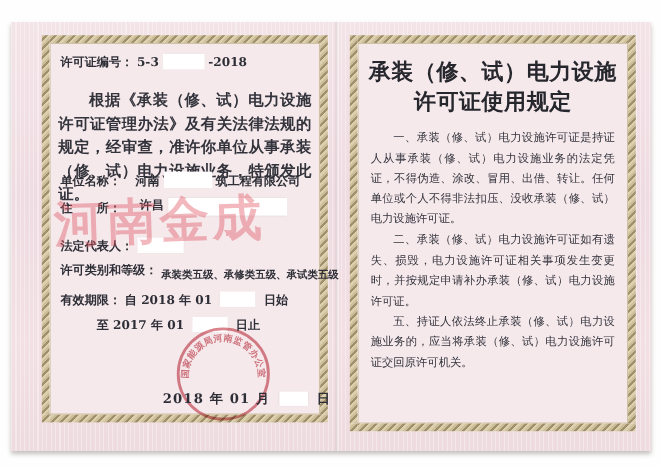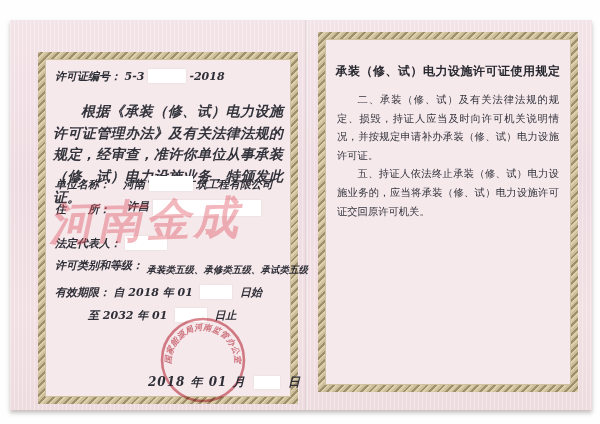--- a/index.html
+++ b/index.html
@@ -22,21 +22,21 @@
     position:absolute;left:295px;top:0;width:3px;height:100%;
     background:linear-gradient(90deg,rgba(130,110,115,.18),rgba(255,255,255,.6));
   }
   .frame{
     position:absolute;
     border:7px solid #b3a27f;
     border-image:repeating-linear-gradient(135deg,#cdbe9a 0 2px,#a08f6b 2px 4px,#dbcfae 4px 6px) 7;
     background:#f5e9ec;
     box-shadow:inset 0 0 0 1px #cfc2a2;
   }
-  .frame-left{left:28px;top:32px;width:246px;height:338px;font-style:italic;}
+  .frame-left{left:28px;top:12px;width:246px;height:338px;}
   .frame-right{left:308px;top:12px;width:246px;height:346px;}
   .row{position:absolute;font-size:11px;white-space:nowrap;}
   .lbl{font-weight:bold;}
   .val{font-weight:bold;}
   .redact{
     display:inline-block;background:#ffffff;vertical-align:-3px;
     box-shadow:0 0 2px rgba(0,0,0,.08);
   }
   .intro{
     position:absolute;left:8px;top:42px;width:230px;
@@ -53,22 +53,22 @@
     font-size:12px;font-weight:bold;letter-spacing:1px;white-space:nowrap;z-index:4;
   }
   .watermark{
     position:absolute;left:4px;top:132px;z-index:5;
     font-size:45px;font-weight:bold;letter-spacing:3px;
     color:rgba(224,86,98,.42);transform:rotate(-2deg);
     pointer-events:none;white-space:nowrap;
   }
   .seal{position:absolute;left:112px;top:255px;z-index:3;mix-blend-mode:multiply;opacity:.88;}
   .r-title{
-    margin:24px 8px 0 8px;text-align:center;
-    font-size:12px;font-weight:bold;letter-spacing:.5px;color:#26262d;
+    margin:13px 8px 0 8px;text-align:center;
+    font-size:20px;font-weight:bold;letter-spacing:.5px;color:#26262d;
   }
   .r-body{
     margin:10px 12px 0 12px;
     font-size:10.3px;line-height:18.6px;text-align:justify;color:#33333b;
   }
   .r-body p{margin:0;text-indent:2em;}
   .sp-s{display:inline-block;width:6px;}
   .sp-m{display:inline-block;width:10px;}
 </style>
 </head>
@@ -114,21 +114,21 @@
     </div>
 
     <div class="row" style="left:10px;top:226px;">
       <span class="lbl">有效期限：</span>
       <span class="val">自 2018 年 01</span>
       <span class="redact" style="width:32px;height:14px;margin:0 4px;"></span>
       <span class="val">日始</span>
     </div>
 
     <div class="row" style="left:43px;top:249px;">
-      <span class="val">至 2032 年 01</span>
+      <span class="val">至 2017 年 01</span>
       <span class="redact" style="width:32px;height:14px;margin:0 4px;"></span>
       <span class="val">日止</span>
     </div>
 
 
     <div class="issue-date">
       <span>2018 年  01 月</span>
       <span class="redact" style="width:26px;height:13px;margin:0 3px;"></span>
       <span>日</span>
     </div>
@@ -142,17 +142,18 @@
         <textPath href="#sealArc" startOffset="50%" text-anchor="middle">国家能源局河南监管办公室</textPath>
       </text>
     </svg>
 
     <div class="watermark">河南金成</div>
   </div>
 
   <div class="frame frame-right">
     <div class="r-title">承装（修、试）电力设施许可证使用规定</div>
     <div class="r-body">
-      <p>二、承装（修、试）及有关法律法规的规定、损毁，持证人应当及时向许可机关说明情况，并按规定申请补办承装（修、试）电力设施许可证。</p>
+      <p>一、承装（修、试）电力设施许可证是持证人从事承装（修、试）电力设施业务的法定凭证，不得伪造、涂改、冒用、出借、转让。任何单位或个人不得非法扣压、没收承装（修、试）电力设施许可证。</p>
+      <p>二、承装（修、试）电力设施许可证如有遗失、损毁，电力设施许可证相关事项发生变更时，并按规定申请补办承装（修、试）电力设施许可证。</p>
       <p>五、持证人依法终止承装（修、试）电力设施业务的，应当将承装（修、试）电力设施许可证交回原许可机关。</p>
     </div>
   </div>
 </div>
 
 </body></html>

